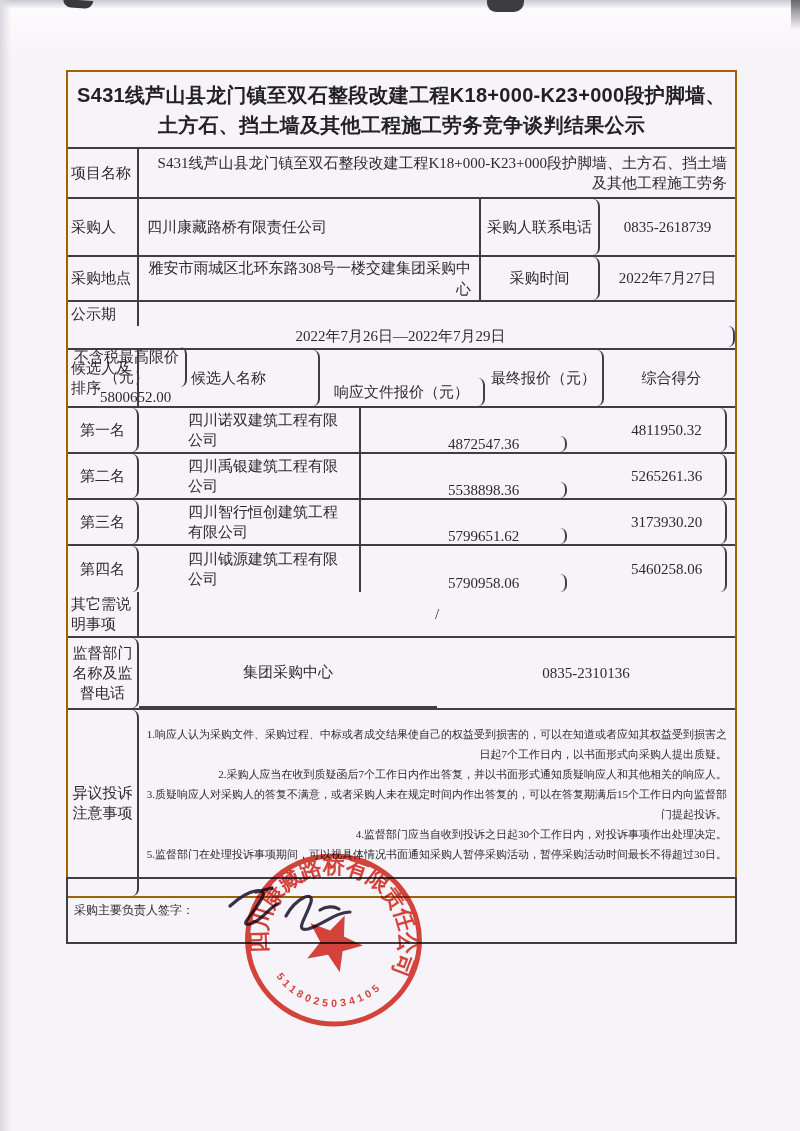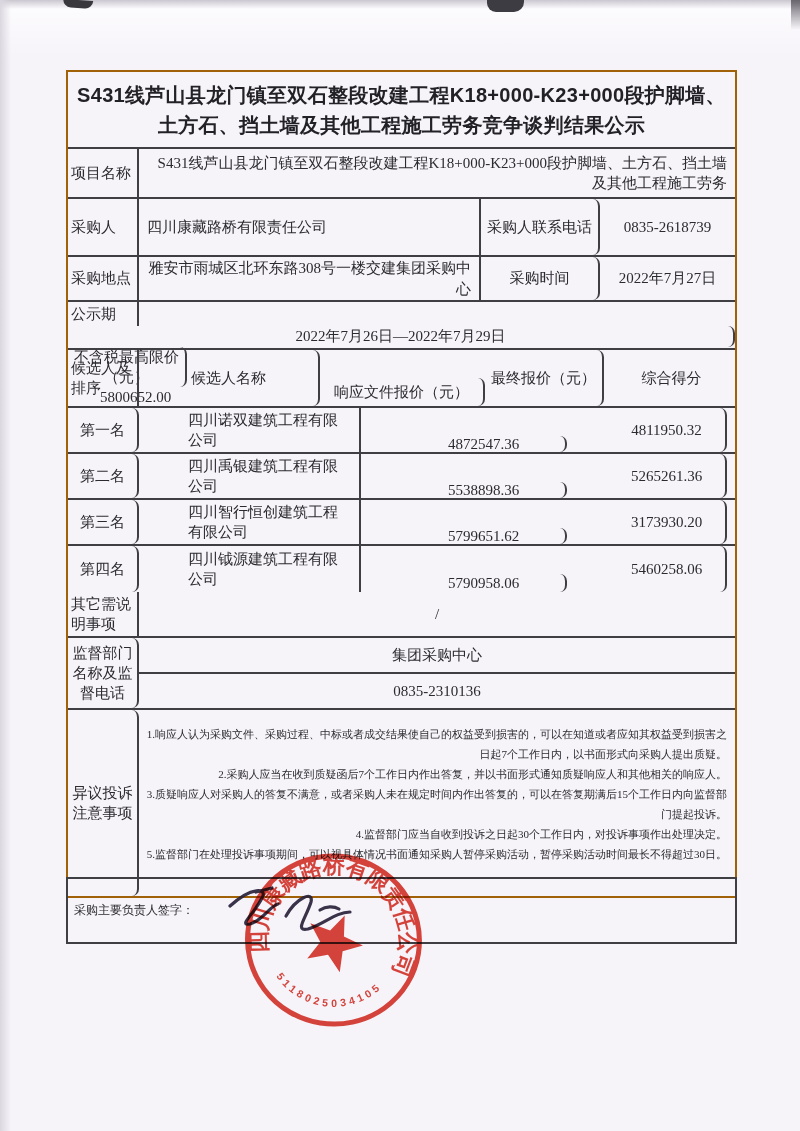--- a/index.html
+++ b/index.html
@@ -46,21 +46,21 @@
   .r-project { height:50px; }
   .r-purchaser { height:58px; }
   .r-location { height:45px; }
   .r-publicity { height:48px;flex-direction:column; }
   .r-candheader { height:58px; }
   .cand-row { height:46px;gap:41px; }
   .r-other { height:46px; }
   .r-supervision { height:72px; }
   .r-objection { height:186px; }
 
-  .sup-stack { display:flex; flex-direction:column; flex:1; }
+  .sup-stack { display:flex; flex-direction:row; flex:1; }
   .sup-stack > div { flex:1; display:flex; align-items:center; justify-content:center; font-size:15px; }
   .sup-stack > div:first-child { border-bottom:2px solid #3e3e43; }
 
   .objection-text { display:block; padding:14px 8px 4px 6px; font-size:11px; line-height:20px; overflow:hidden; }
   .objection-text p { margin:0; }
 
   
   .sign-box { position:absolute; left:66px; top:877px; width:671px; height:67px;
     border:2px solid #3e3e43; display:flex; align-items:center; padding-left:6px;
     font-size:12px; z-index:2; }

